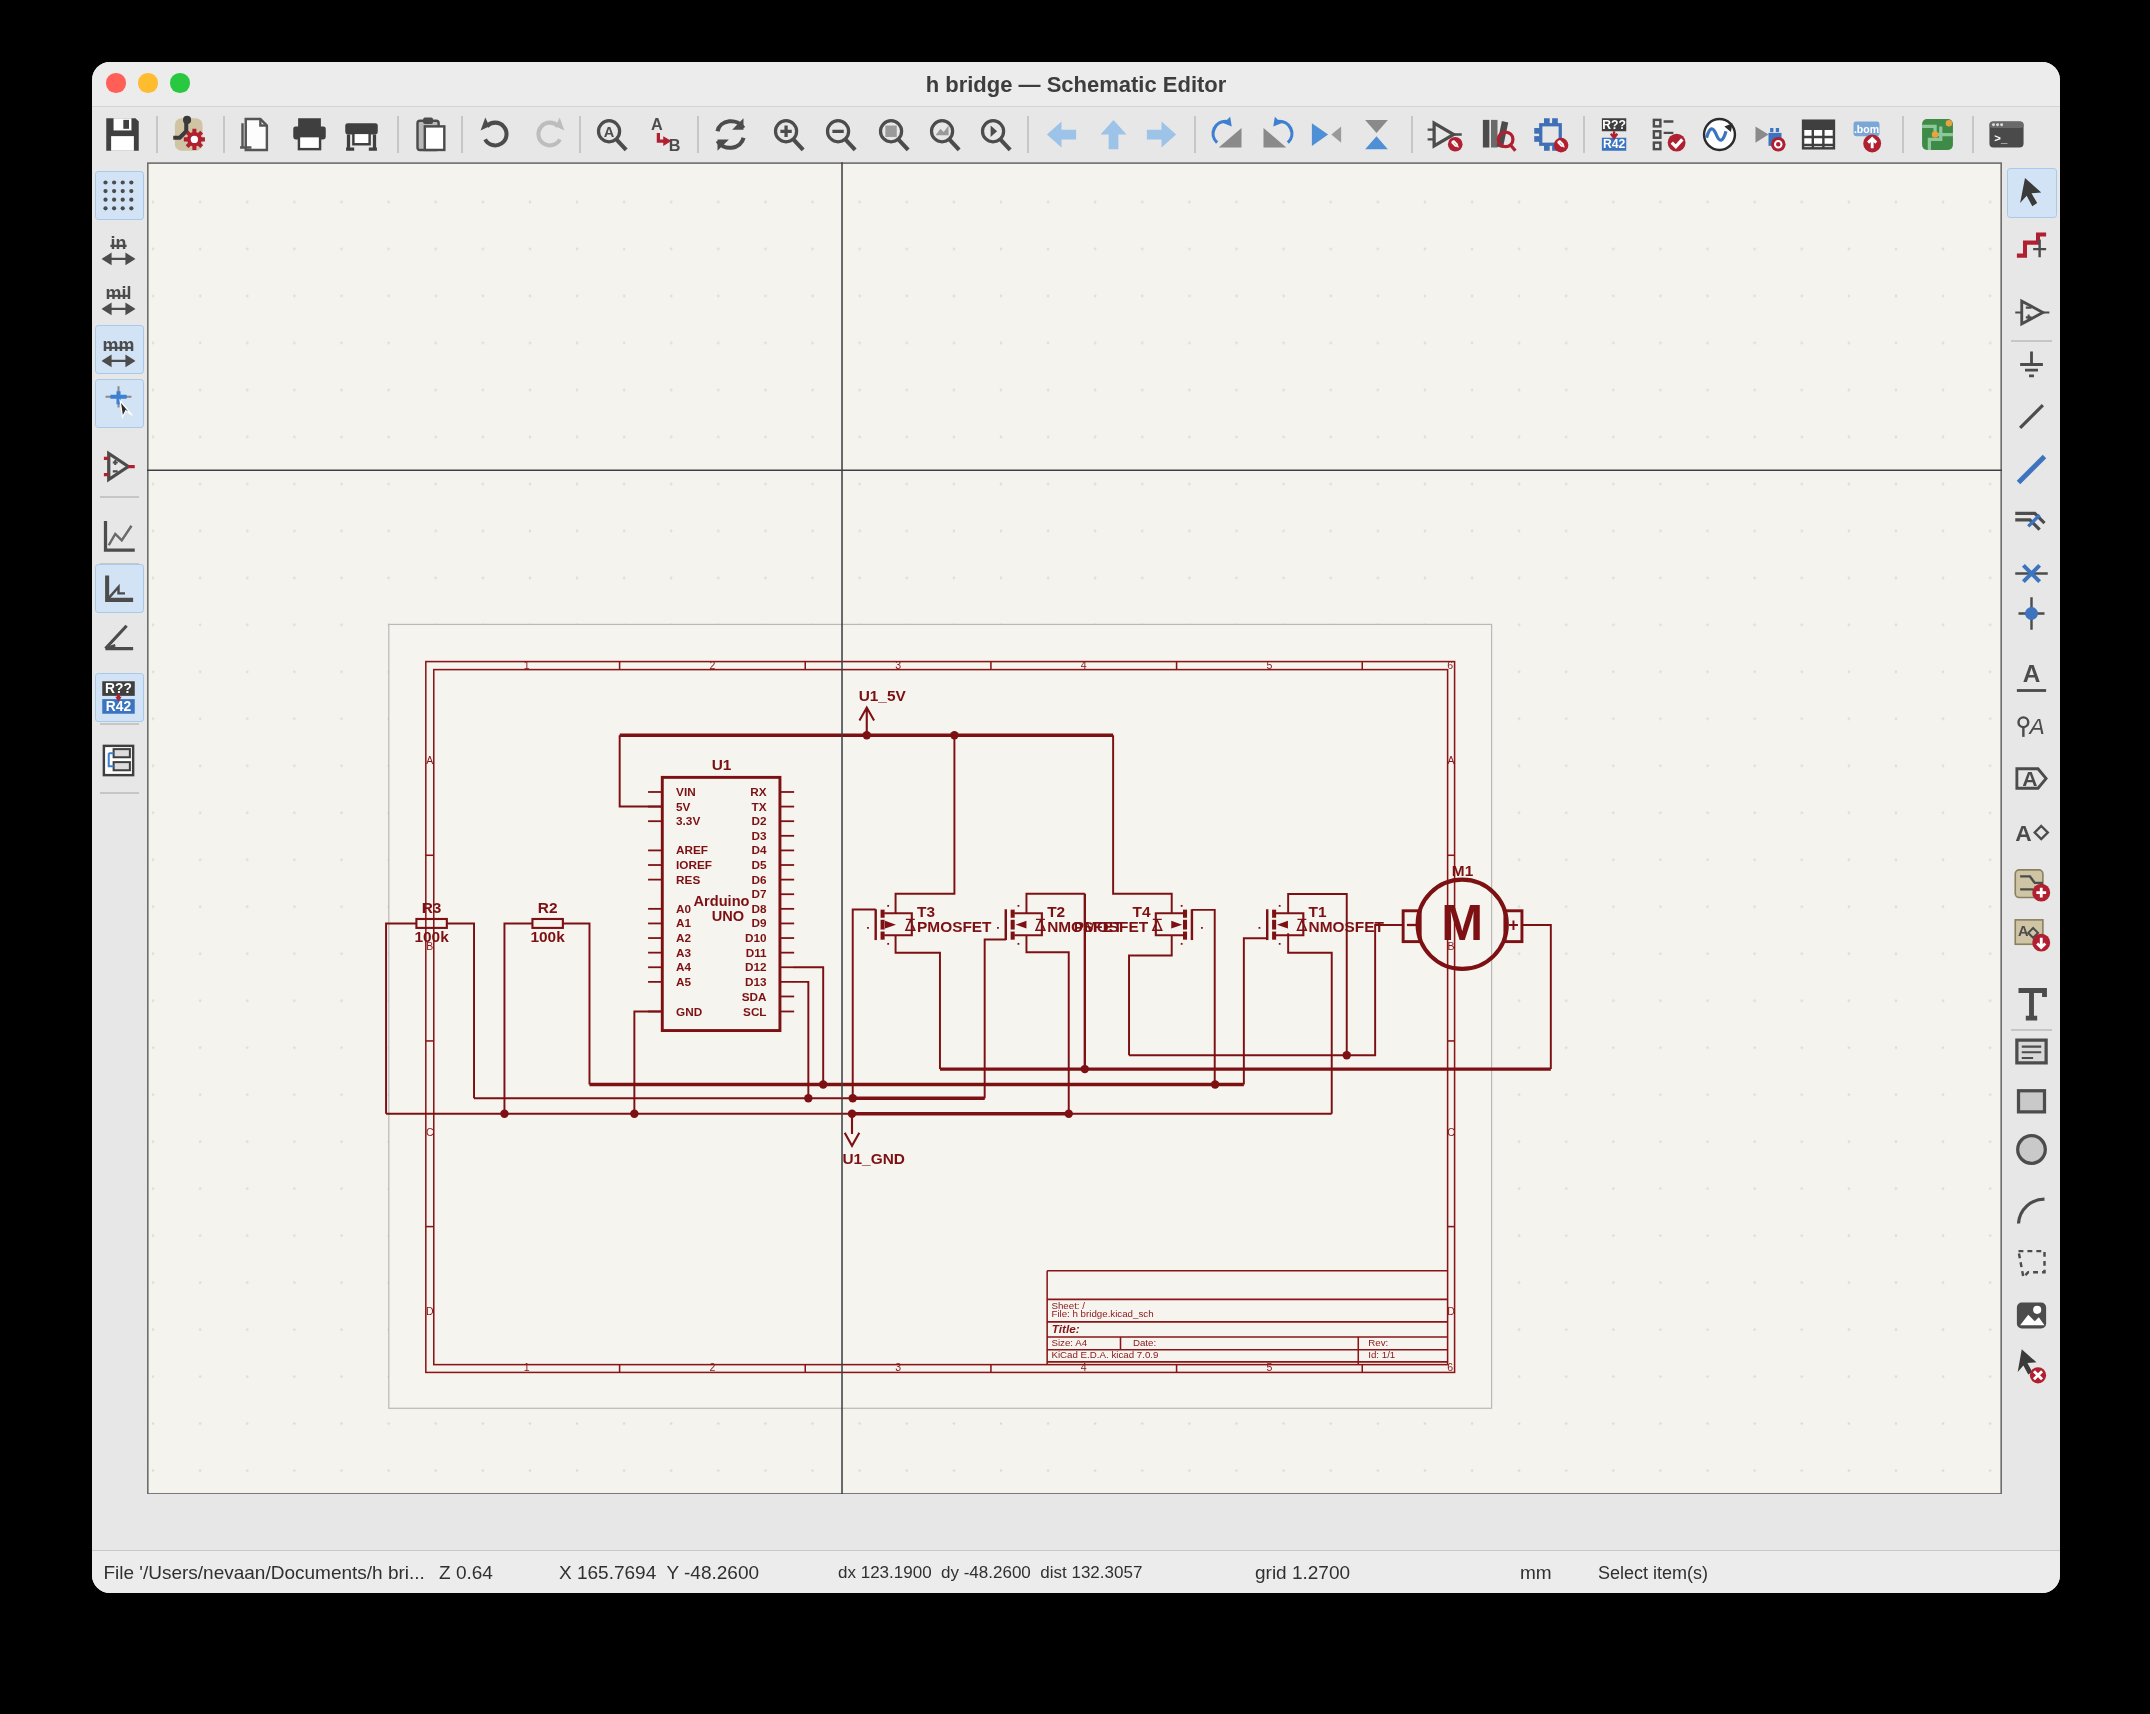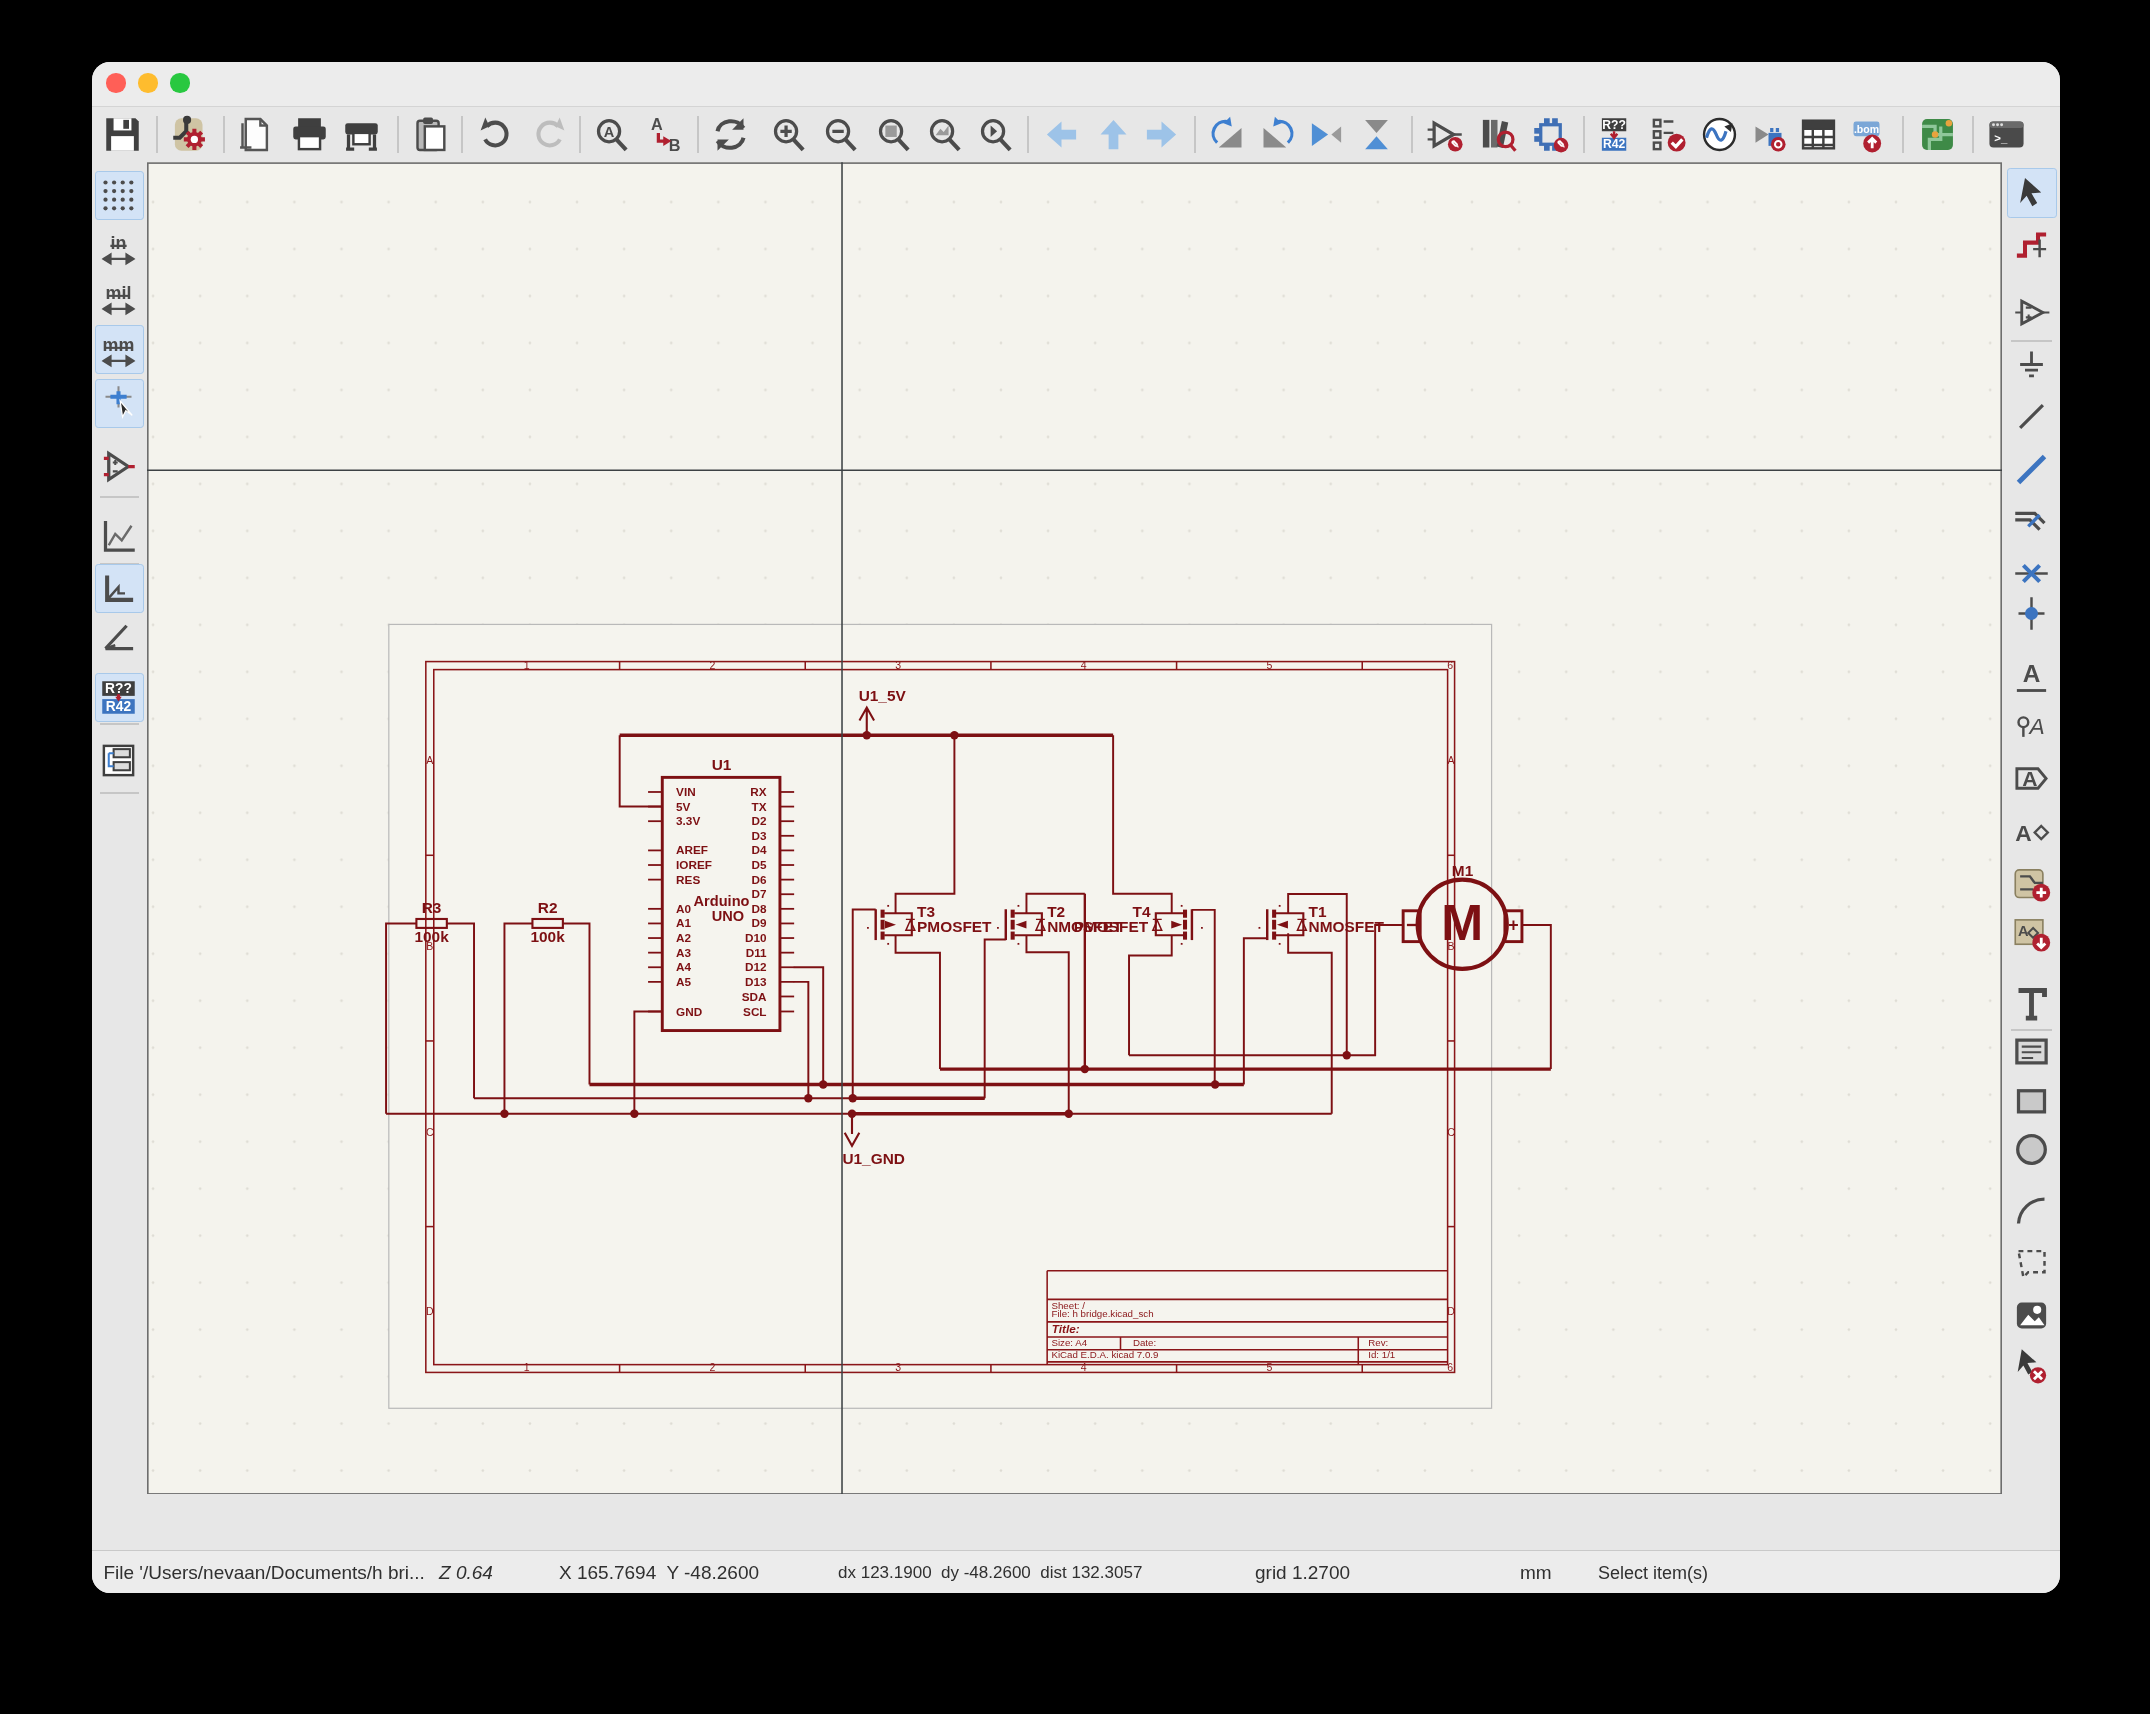--- a/index.html
+++ b/index.html
@@ -16,20 +16,21 @@
 <div id="win">
 
 <div class="abs" style="left:0;top:0;width:1968px;height:45px;background:#ececec;border-bottom:0.8px solid #d4d4d4;"></div>
 
 <div class="tl" style="left:14px;background:#ff5f57;"></div>
 
 <div class="tl" style="left:46px;background:#febc2e;"></div>
 
 <div class="tl" style="left:78px;background:#28c840;"></div>
 
+<div class="abs" style="left:0;top:0;width:1968px;height:45px;line-height:45px;text-align:center;font-size:22px;font-weight:bold;color:#3d3d3d;">h bridge — Schematic Editor</div>
 
 <div class="abs" style="left:0;top:45px;width:1968px;height:54px;background:#e7e7e7;"></div>
 <svg class="icon" style="left:11.4px;top:53px" width="39" height="39" viewBox="0 0 48 48">
       <path d="M4 4h36l4 4v36H4z" fill="#404040"></path>
       <rect x="13" y="4" width="22" height="15" fill="#fff"></rect>
       <rect x="25" y="6" width="7" height="11" fill="#404040"></rect>
       <rect x="10" y="26" width="28" height="18" fill="#fff"></rect>
     </svg>
 <svg class="icon" style="left:78px;top:53px" width="39" height="39" viewBox="0 0 48 48">
       <rect x="6" y="4" width="34" height="40" rx="8" fill="#cfc4a4"></rect>
@@ -679,19 +680,19 @@
         <text x="1740" y="1147" font-size="26" font-weight="bold" fill="#7d1013" text-anchor="middle">−</text>
         <text x="1864.9" y="1146" font-size="22" font-weight="bold" fill="#7d1013" text-anchor="middle">+</text>
         <text x="1789" y="1079" font-size="19" font-weight="bold" fill="#7d1013">M1</text>
       </g>
 <line x1="1037.5" y1="199" x2="1037.5" y2="1841" stroke="#3c4144" stroke-width="1.9"></line>
 <line x1="181" y1="578.6" x2="2467" y2="578.6" stroke="#3c4144" stroke-width="1.9"></line>
     </svg>
 <div class="abs" style="left:0;top:1432px;width:1968px;height:55px;background:#e7e7e7;"></div>
 <div class="abs" style="left:0;top:1488px;width:1968px;height:44px;background:#ececec;border-top:0.8px solid #c9c9c9;"></div>
 <div class="abs" style="left:11.4px;top:1493px;height:36px;line-height:36px;font-size:19px;color:#303030;white-space:pre;">File '/Users/nevaan/Documents/h bri...</div>
-<div class="abs" style="left:347px;top:1493px;height:36px;line-height:36px;font-size:19px;color:#303030;white-space:pre;font-style:italic;">Z 0.64</div>
+<div class="abs" style="left:347px;top:1493px;height:36px;line-height:36px;font-size:19px;color:#303030;white-space:pre;">Z 0.64</div>
 <div class="abs" style="left:467px;top:1493px;height:36px;line-height:36px;font-size:19px;color:#303030;white-space:pre;">X 165.7694  Y -48.2600</div>
 <div class="abs" style="left:746px;top:1493px;height:36px;line-height:36px;font-size:17px;color:#303030;white-space:pre;">dx 123.1900  dy -48.2600  dist 132.3057</div>
 <div class="abs" style="left:1127px;top:1493px;height:36px;line-height:36px;font-size:19px;color:#303030;white-space:pre;margin-left:36px;">grid 1.2700</div>
 <div class="abs" style="left:1428px;top:1493px;height:36px;line-height:36px;font-size:19px;color:#303030;white-space:pre;">mm</div>
 <div class="abs" style="left:1506px;top:1493px;height:36px;line-height:36px;font-size:18px;color:#303030;white-space:pre;">Select item(s)</div>
 </div>
 
 </body></html>

